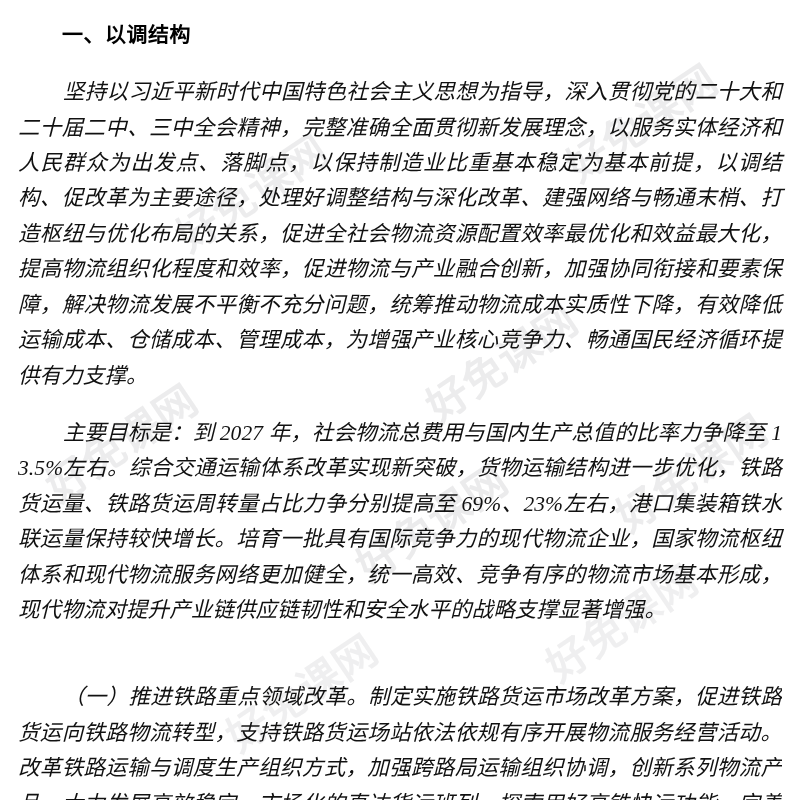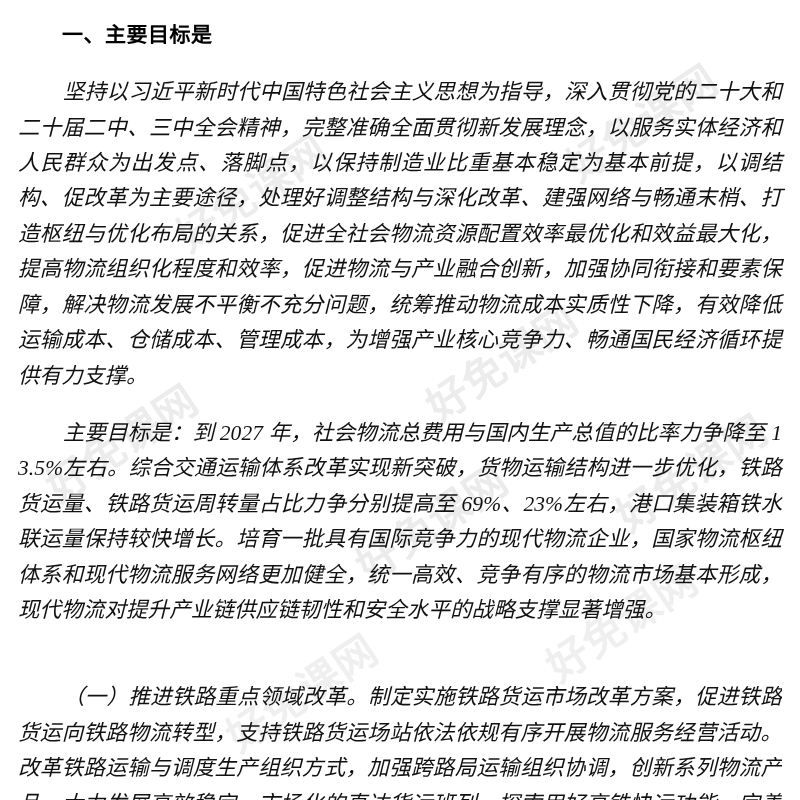--- a/index.html
+++ b/index.html
@@ -106,21 +106,21 @@
       <div class="watermark" style="left: 430px; top: 520px; font-size: 42px; color: rgb(233, 233, 234); opacity: 0.9; transform: translate(-50%, -50%) rotate(-34deg);">好免课网</div>
       <div class="watermark" style="left: 690px; top: 470px; font-size: 42px; color: rgb(233, 233, 234); opacity: 0.85; transform: translate(-50%, -50%) rotate(-34deg);">好免课网</div>
       <div class="watermark" style="left: 300px; top: 690px; font-size: 42px; color: rgb(233, 233, 234); opacity: 0.7; transform: translate(-50%, -50%) rotate(-34deg);">好免课网</div>
       <div class="watermark" style="left: 620px; top: 620px; font-size: 42px; color: rgb(233, 233, 234); opacity: 0.7; transform: translate(-50%, -50%) rotate(-34deg);">好免课网</div>
     </div>
 
   <div id="content">
 
     <div class="top-pad"></div>
 
-    <h2 class="doc-heading">一、主要目标是</h2>
+    <h2 class="doc-heading">一、以调结构</h2>
 
     <div class="sp-after-heading"></div>
 
     <p class="doc-para">坚持以习近平新时代中国特色社会主义思想为指导，深入贯彻党的二十大和二十届二中、三中全会精神，完整准确全面贯彻新发展理念，以服务实体经济和人民群众为出发点、落脚点，以保持制造业比重基本稳定为基本前提，以调结构、促改革为主要途径，处理好调整结构与深化改革、建强网络与畅通末梢、打造枢纽与优化布局的关系，促进全社会物流资源配置效率最优化和效益最大化，提高物流组织化程度和效率，促进物流与产业融合创新，加强协同衔接和要素保障，解决物流发展不平衡不充分问题，统筹推动物流成本实质性下降，有效降低运输成本、仓储成本、管理成本，为增强产业核心竞争力、畅通国民经济循环提供有力支撑。</p>
 
     <div class="sp-para-gap"></div>
 
     <p class="doc-para">主要目标是：到 2027 年，社会物流总费用与国内生产总值的比率力争降至 13.5%左右。综合交通运输体系改革实现新突破，货物运输结构进一步优化，铁路货运量、铁路货运周转量占比力争分别提高至 69%、23%左右，港口集装箱铁水联运量保持较快增长。培育一批具有国际竞争力的现代物流企业，国家物流枢纽体系和现代物流服务网络更加健全，统一高效、竞争有序的物流市场基本形成，现代物流对提升产业链供应链韧性和安全水平的战略支撑显著增强。</p>
 
     <div class="sp-before-h2"></div>

